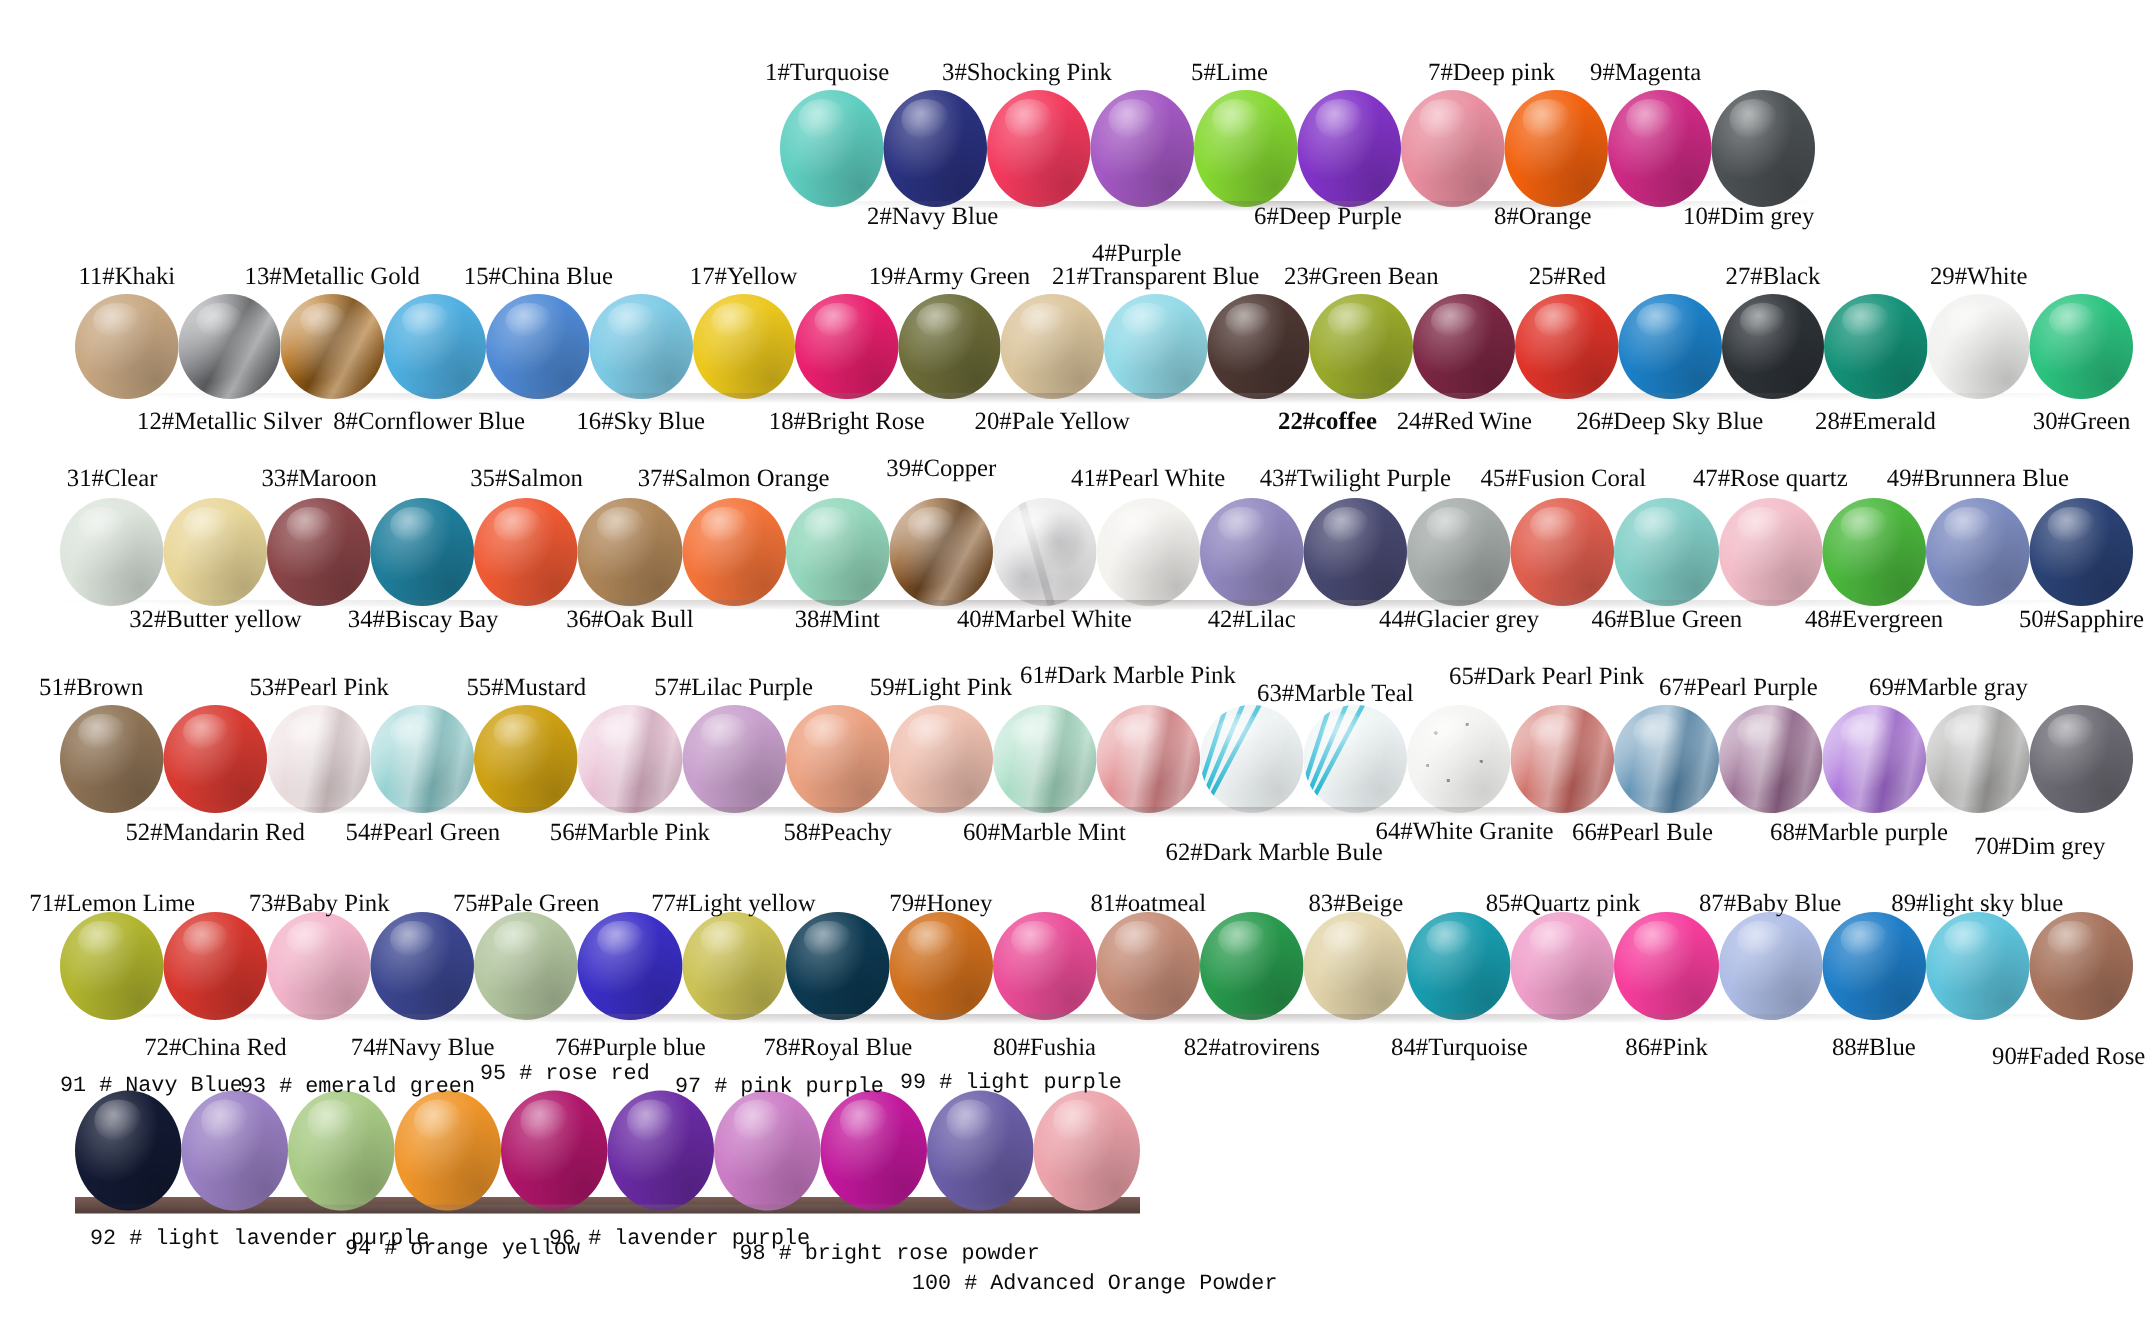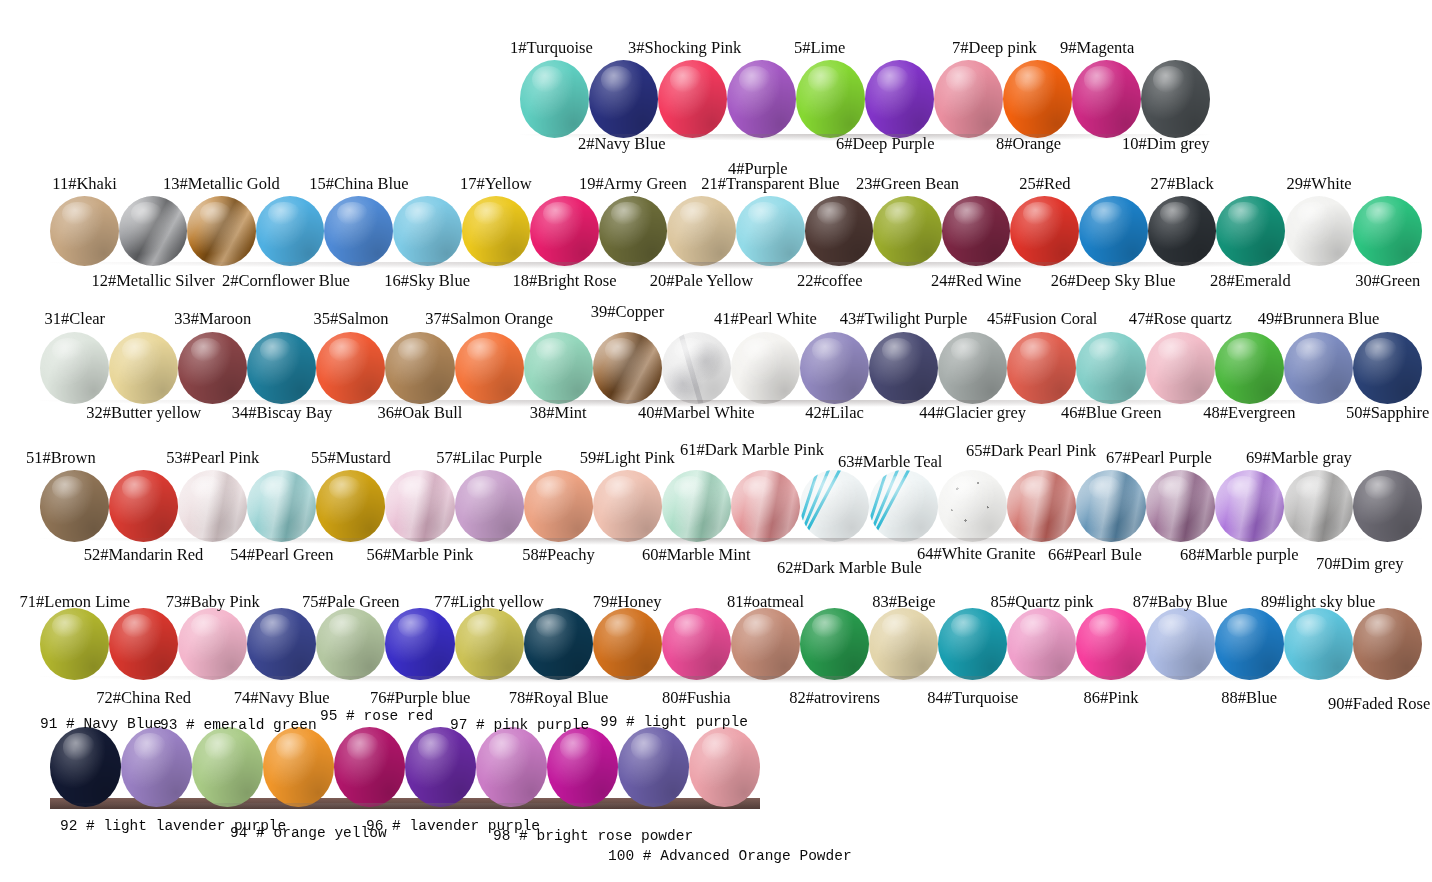--- a/index.html
+++ b/index.html
@@ -194,29 +194,29 @@
         <div class="gloss"></div>
       </div>
       <div class="bead" style="width: 68.6px; height: 70px; background: rgb(44, 196, 128);">
         <div class="shade"></div>
         <div class="gloss"></div>
       </div>
     </div>
     <div class="lbl serif" style="top: 174px; left: 52.3px;">11#Khaki</div>
     <div class="lbl serif" style="top: 271px; left: 91.4px;">12#Metallic Silver</div>
     <div class="lbl serif" style="top: 174px; left: 163px;">13#Metallic Gold</div>
-    <div class="lbl serif" style="top: 271px; left: 222.1px;">2#Cornflower Blue</div>
+    <div class="lbl serif" style="top: 271px; left: 222.1px;">8#Cornflower Blue</div>
     <div class="lbl serif" style="top: 174px; left: 309.2px;">15#China Blue</div>
     <div class="lbl serif" style="top: 271px; left: 384.3px;">16#Sky Blue</div>
     <div class="lbl serif" style="top: 174px; left: 459.9px;">17#Yellow</div>
     <div class="lbl serif" style="top: 271px; left: 512.5px;">18#Bright Rose</div>
     <div class="lbl serif" style="top: 174px; left: 579.1px;">19#Army Green</div>
     <div class="lbl serif" style="top: 271px; left: 649.7px;">20#Pale Yellow</div>
     <div class="lbl serif" style="top: 174px; left: 701.3px;">21#Transparent Blue</div>
-    <div class="lbl serif" style="top: 271px; left: 797px;">22#coffee</div>
+    <div class="lbl serif" style="top: 271px; left: 852px; font-weight: bold;">22#coffee</div>
     <div class="lbl serif" style="top: 174px; left: 856px;">23#Green Bean</div>
     <div class="lbl serif" style="top: 271px; left: 931.1px;">24#Red Wine</div>
     <div class="lbl serif" style="top: 174px; left: 1019.2px;">25#Red</div>
     <div class="lbl serif" style="top: 271px; left: 1050.8px;">26#Deep Sky Blue</div>
     <div class="lbl serif" style="top: 174px; left: 1150.4px;">27#Black</div>
     <div class="lbl serif" style="top: 271px; left: 1210px;">28#Emerald</div>
     <div class="lbl serif" style="top: 174px; left: 1286.6px;">29#White</div>
     <div class="lbl serif" style="top: 271px; left: 1355.2px;">30#Green</div>
     <div class="shadowline" style="position: absolute; left: 50px; width: 1372px; top: 262px;"></div>
     <div class="row"></div>

